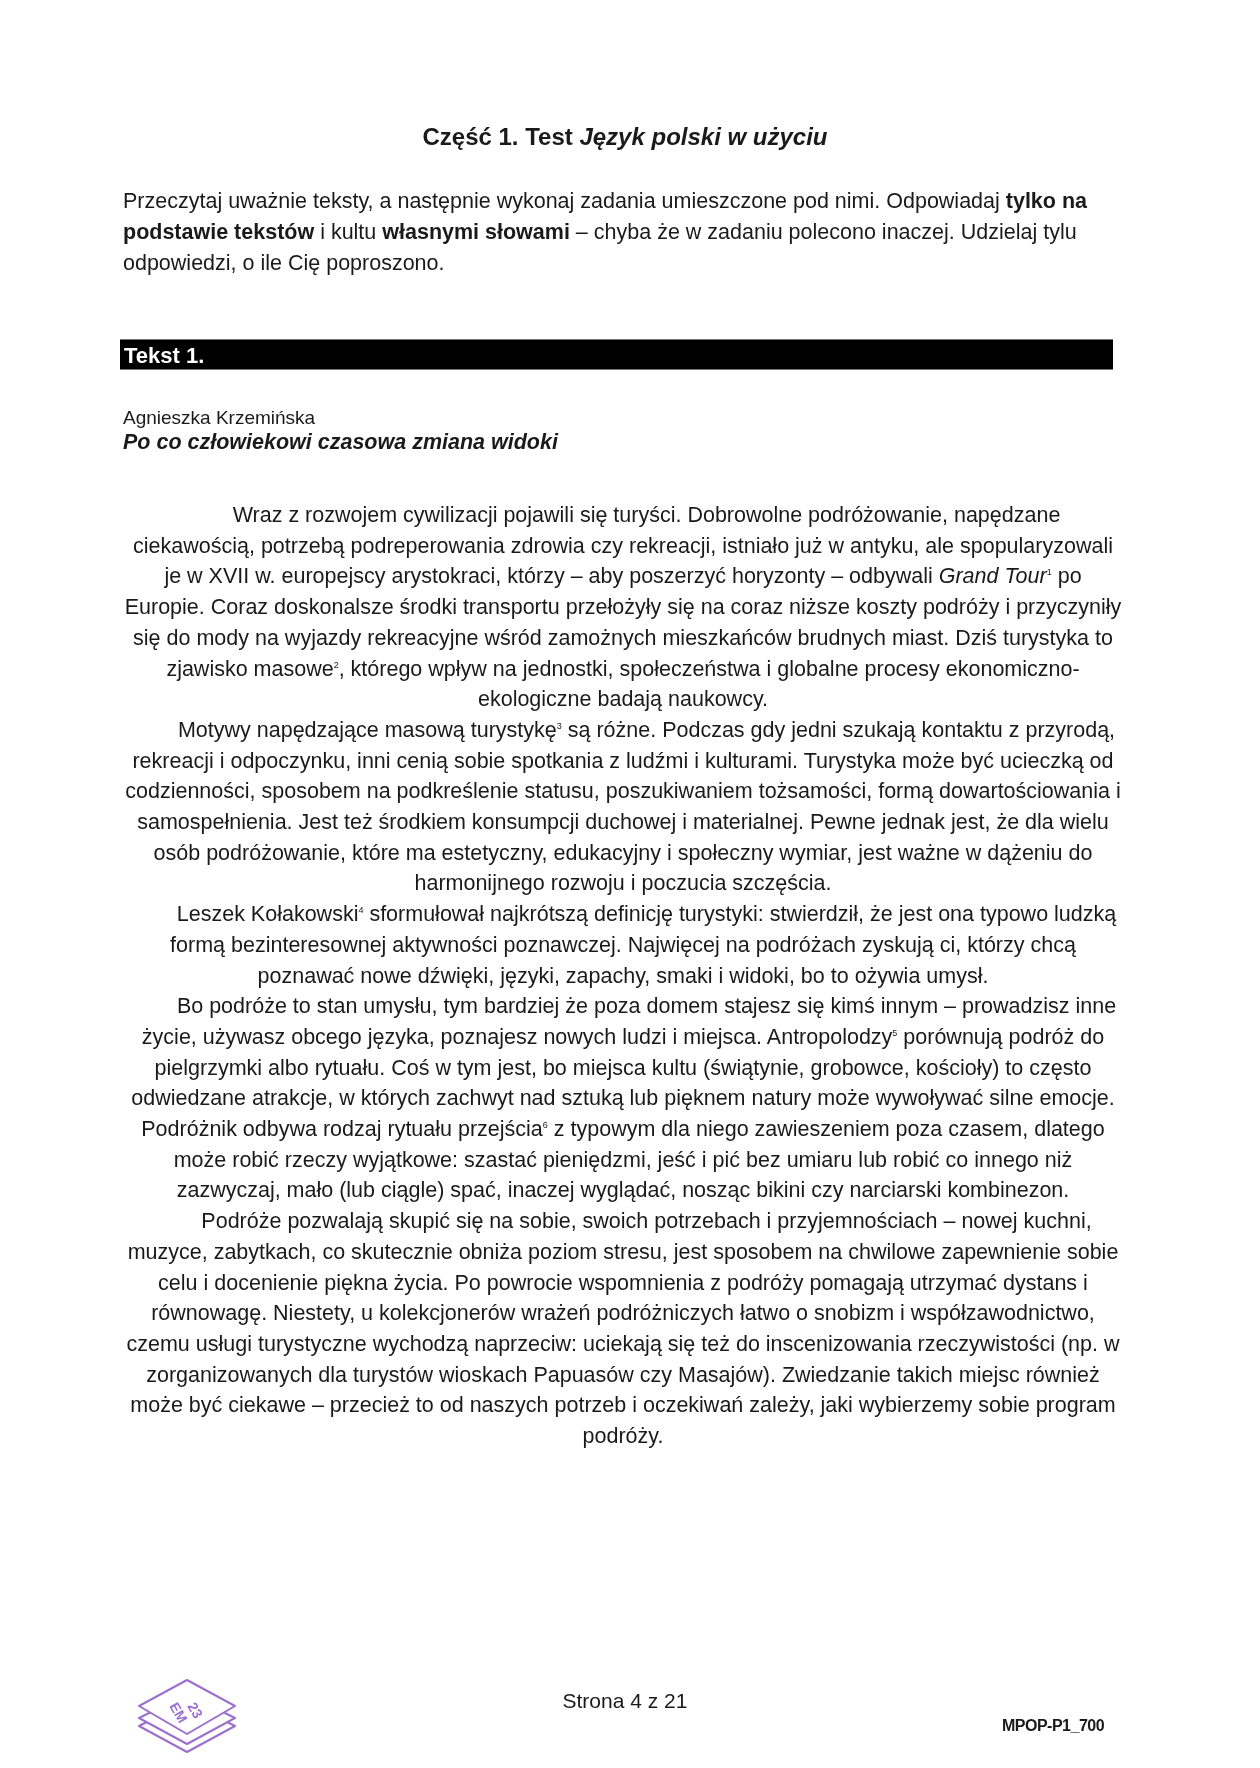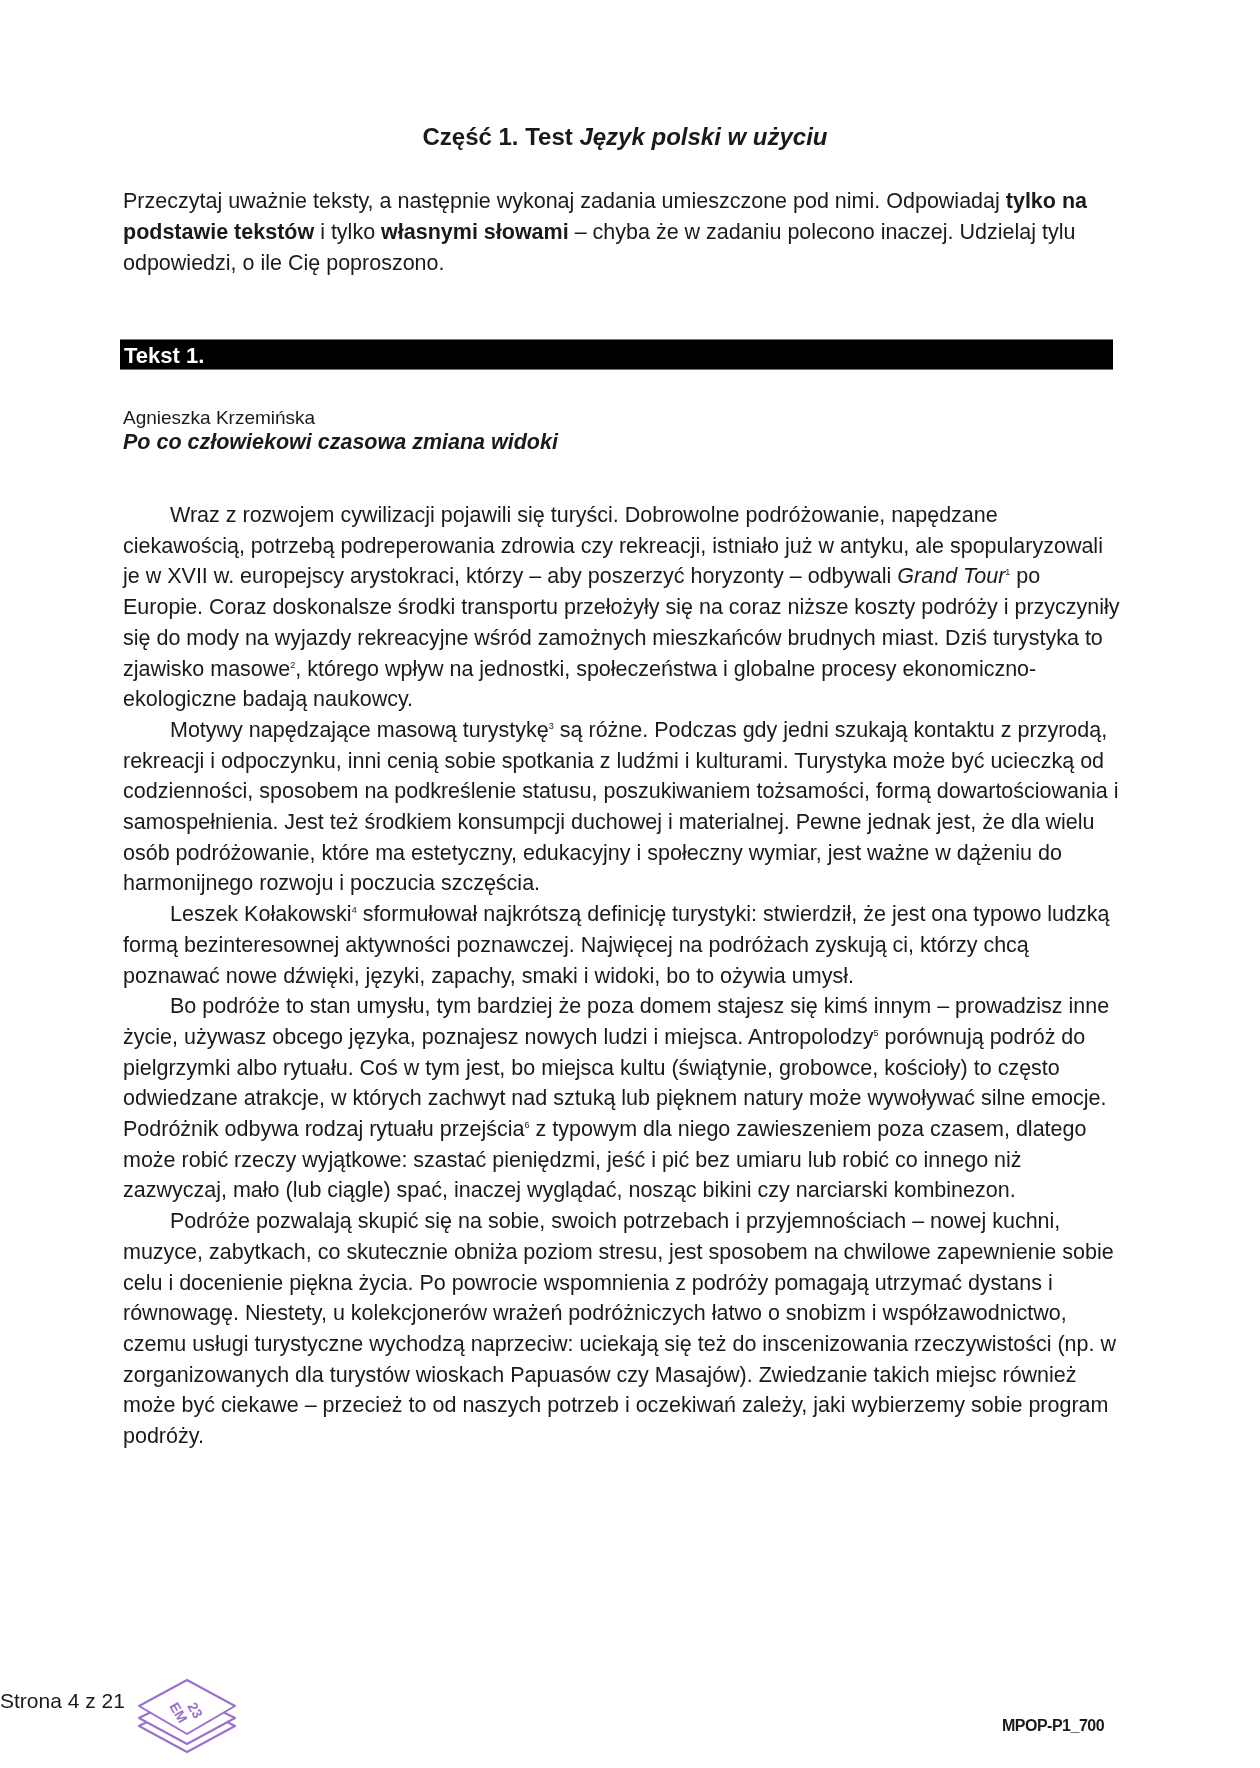--- a/index.html
+++ b/index.html
@@ -27,39 +27,39 @@
     position: absolute; left: 123px; top: 404px; font-size: 19px; line-height: 28px;
   }
   .article-title {
     position: absolute; left: 123px; top: 428px; font-size: 21.5px; line-height: 28px;
     font-weight: bold; font-style: italic;
   }
   .body-text {
     position: absolute; left: 123px; width: 1000px; top: 500px;
     font-size: 21.5px; line-height: 30.7px;
   }
-  .body-text p { margin: 0; text-indent: 47px; }
+  .body-text p { margin: 0; text-indent: 47px; text-align: center; }
   .body-text sup { font-size: 9px; vertical-align: 8px; line-height: 0; }
   .body-text i { font-style: italic; }
   .footer-page {
-    position: absolute; left: 0; width: 1250px; top: 1688px; 
+    position: absolute; left: 0; width: 1250px; top: 1688px; text-align: center;
     font-size: 21px; line-height: 26px;
   }
   .footer-code {
     position: absolute; left: 1002px; top: 1716px; font-size: 16px; font-weight: bold;
     line-height: 20px; letter-spacing: -0.5px;
   }
   .logo { position: absolute; left: 135px; top: 1676px; width: 104px; height: 80px; }
 </style>
 </head>
 <body>
 
 <div class="page-title"><span>Część 1. Test </span><i>Język polski w użyciu</i></div>
 
-<div class="intro"><span>Przeczytaj uważnie teksty, a następnie wykonaj zadania umieszczone pod nimi. Odpowiadaj </span><b>tylko na podstawie tekstów</b><span> i tylko </span><b>własnymi słowami</b><span> – chyba że w zadaniu polecono inaczej. Udzielaj tylu odpowiedzi, o ile Cię poproszono.</span></div>
+<div class="intro"><span>Przeczytaj uważnie teksty, a następnie wykonaj zadania umieszczone pod nimi. Odpowiadaj </span><b>tylko na podstawie tekstów</b><span> i kultu </span><b>własnymi słowami</b><span> – chyba że w zadaniu polecono inaczej. Udzielaj tylu odpowiedzi, o ile Cię poproszono.</span></div>
 
 <div class="section-bar"><span>Tekst 1.</span></div>
 
 <div class="author">Agnieszka Krzemińska</div>
 <div class="article-title">Po co człowiekowi czasowa zmiana widoki</div>
 
 <div class="body-text">
   <p><span>Wraz z rozwojem cywilizacji pojawili się turyści. Dobrowolne podróżowanie, napędzane ciekawością, potrzebą podreperowania zdrowia czy rekreacji, istniało już w antyku, ale spopularyzowali je w XVII w. europejscy arystokraci, którzy – aby poszerzyć horyzonty – odbywali </span><i>Grand Tour</i><sup>1</sup><span> po Europie. Coraz doskonalsze środki transportu przełożyły się na coraz niższe koszty podróży i przyczyniły się do mody na wyjazdy rekreacyjne wśród zamożnych mieszkańców brudnych miast. Dziś turystyka to zjawisko masowe</span><sup>2</sup><span>, którego wpływ na jednostki, społeczeństwa i globalne procesy ekonomiczno-ekologiczne badają naukowcy.</span></p>
   <p><span>Motywy napędzające masową turystykę</span><sup>3</sup><span> są różne. Podczas gdy jedni szukają kontaktu z przyrodą, rekreacji i odpoczynku, inni cenią sobie spotkania z ludźmi i kulturami. Turystyka może być ucieczką od codzienności, sposobem na podkreślenie statusu, poszukiwaniem tożsamości, formą dowartościowania i samospełnienia. Jest też środkiem konsumpcji duchowej i materialnej. Pewne jednak jest, że dla wielu osób podróżowanie, które ma estetyczny, edukacyjny i społeczny wymiar, jest ważne w dążeniu do harmonijnego rozwoju i poczucia szczęścia.</span></p>
   <p><span>Leszek Kołakowski</span><sup>4</sup><span> sformułował najkrótszą definicję turystyki: stwierdził, że jest ona typowo ludzką formą bezinteresownej aktywności poznawczej. Najwięcej na podróżach zyskują ci, którzy chcą poznawać nowe dźwięki, języki, zapachy, smaki i widoki, bo to ożywia umysł.</span></p>

